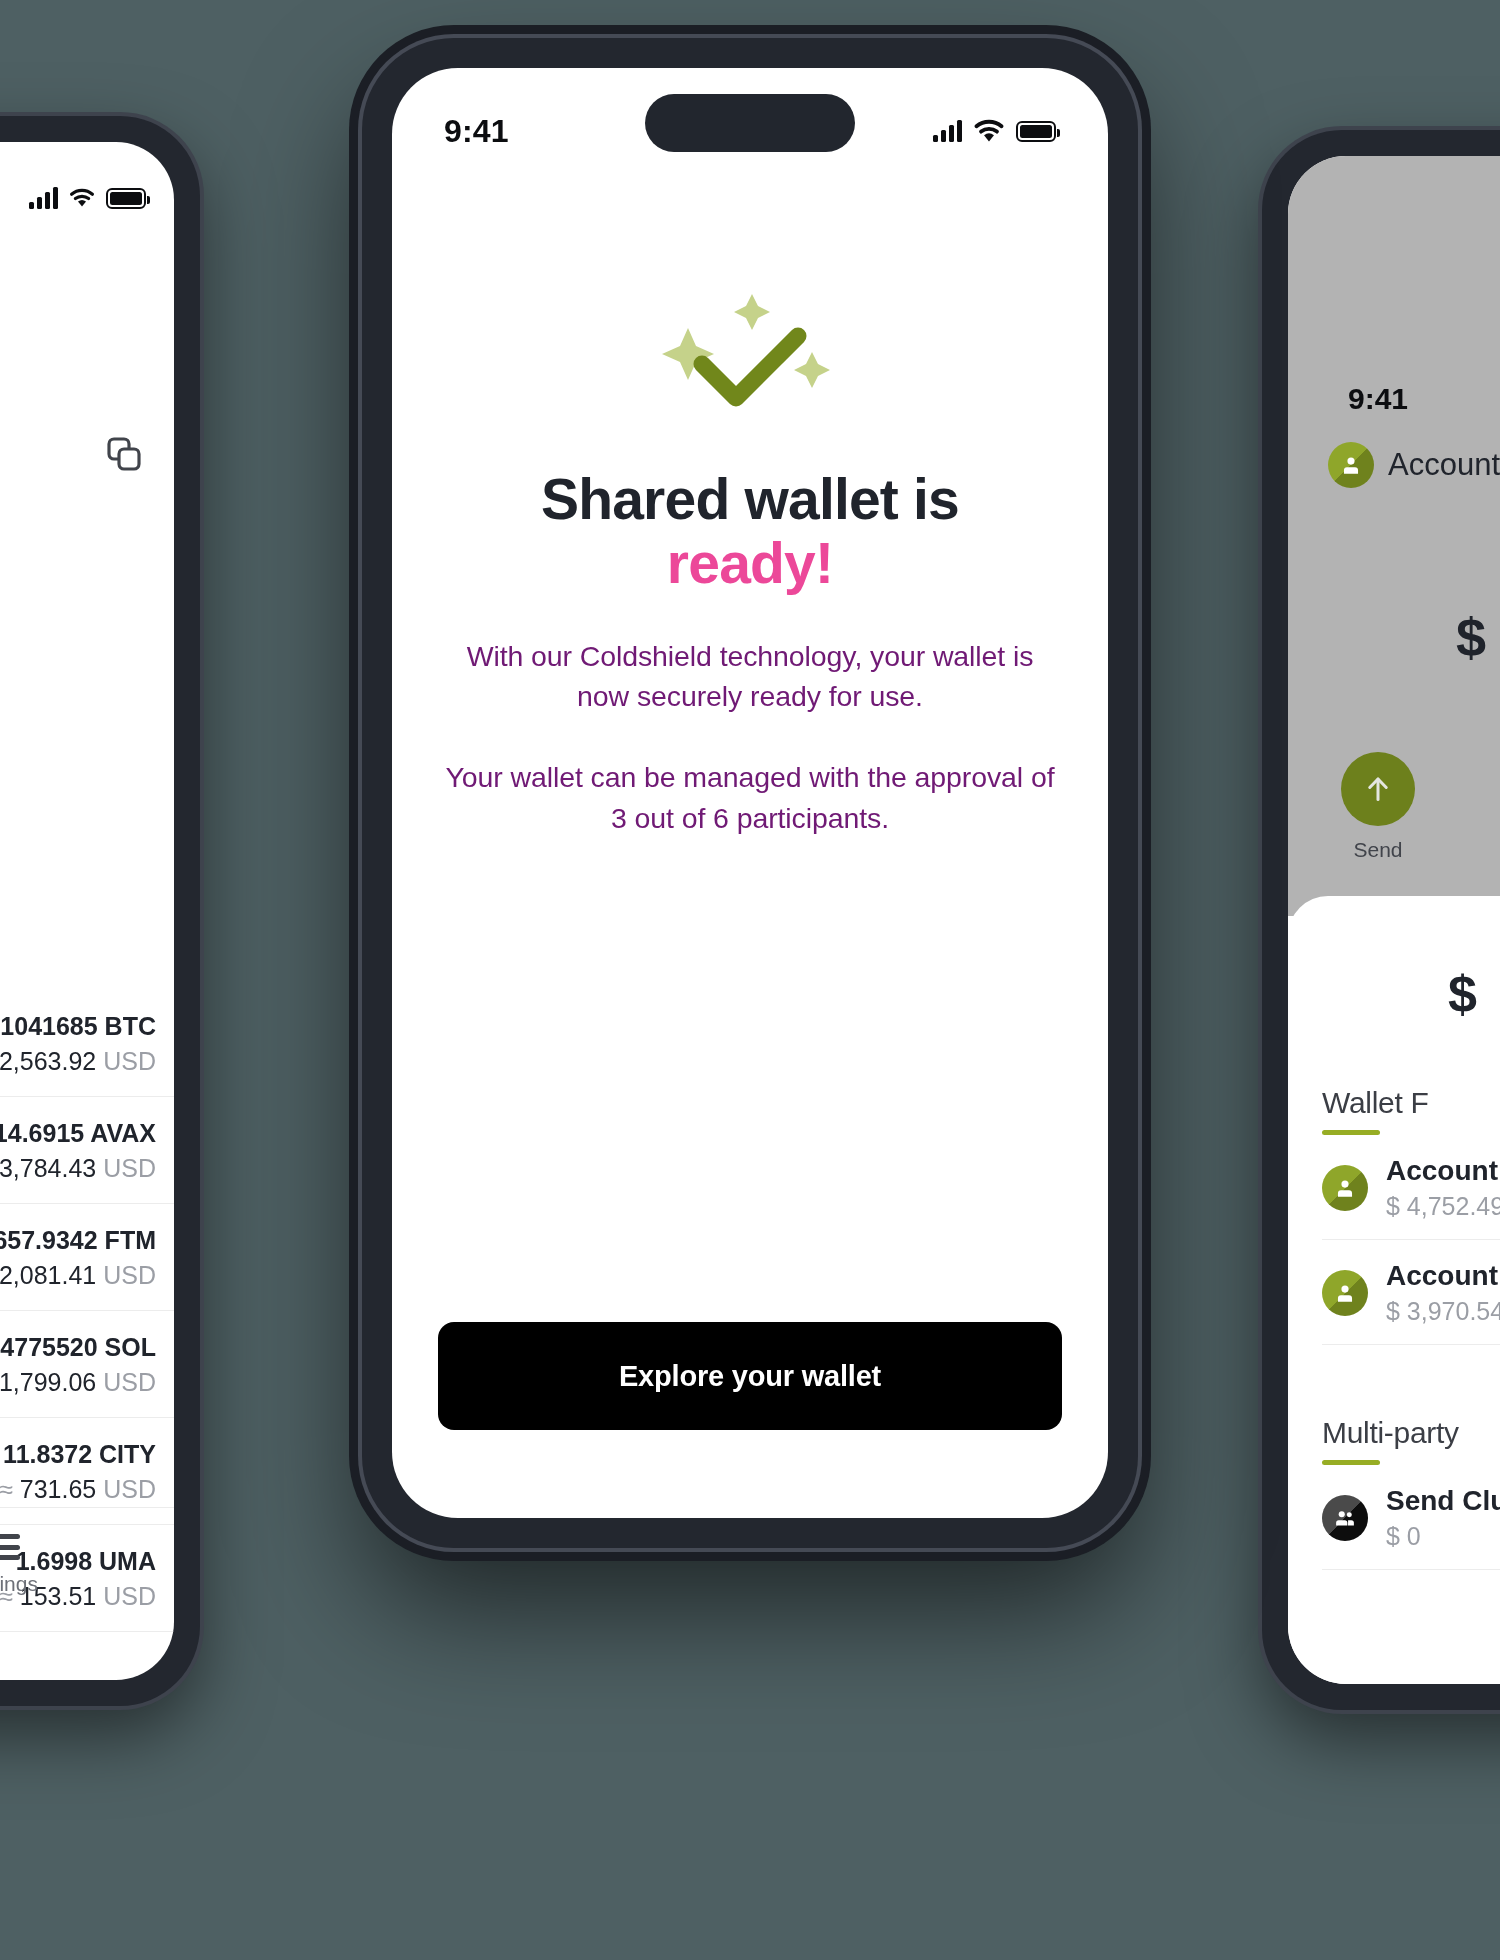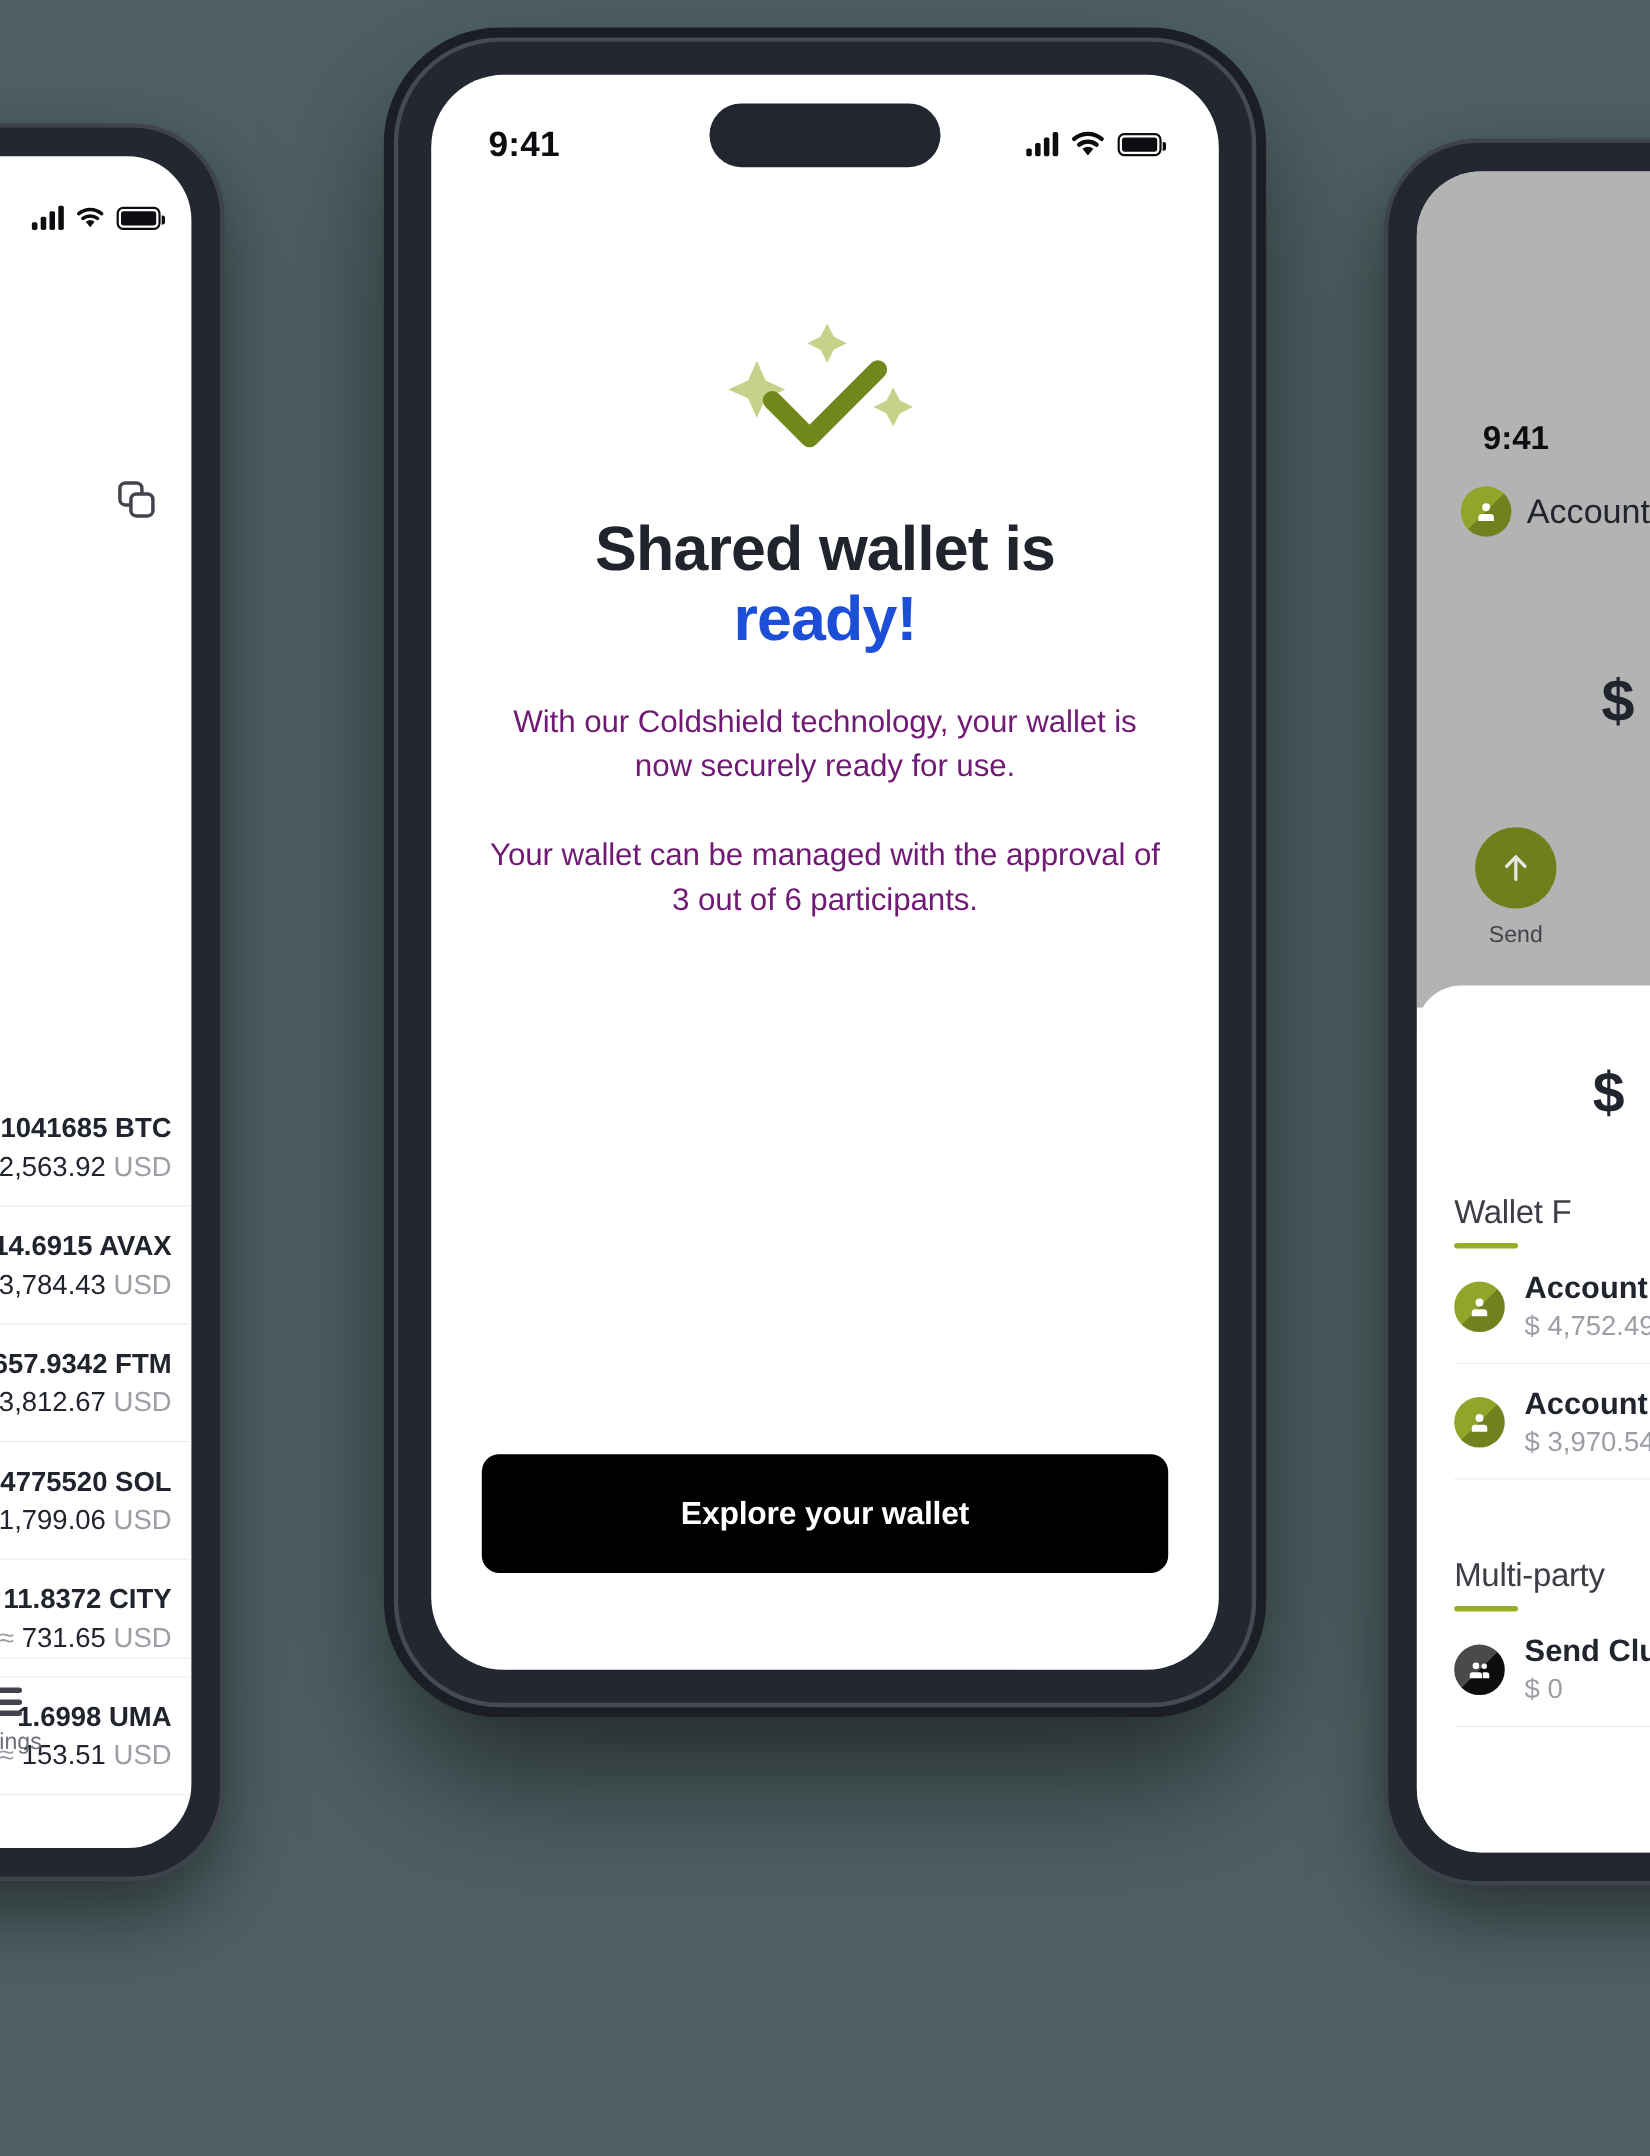--- a/index.html
+++ b/index.html
@@ -71,21 +71,21 @@
     position: absolute; top: 104px; left: 0; right: 0; bottom: 0;
     display: flex; flex-direction: column; align-items: center;
     padding: 0 46px;
   }
   .hero-icon { margin-top: 118px; width: 220px; height: 140px; }
   .h1 {
     margin-top: 38px; text-align: center;
     font-size: 57px; line-height: 1.12; font-weight: 700;
     color: #20242c; letter-spacing: -.8px;
   }
-  .h1 .accent { color: #1d4ed8; display: block; }
+  .h1 .accent { color: #ec4899; display: block; }
   .para {
     margin-top: 40px; text-align: center;
     font-size: 28.5px; line-height: 1.43; color: #701a75;
     max-width: 640px; letter-spacing: -.1px;
   }
   .para + .para { margin-top: 40px; }
   .cta {
     margin-top: auto; margin-bottom: 88px;
     width: 100%; height: 108px; border: none; cursor: pointer;
     background: #000000; border-radius: 16px;
@@ -205,21 +205,21 @@
           <div class="asset-row">
             <div class="asset-amt">1041685 BTC</div>
             <div class="asset-usd"><span></span><b>2,563.92</b><span> USD</span></div>
           </div>
           <div class="asset-row">
             <div class="asset-amt">14.6915 AVAX</div>
             <div class="asset-usd"><span></span><b>3,784.43</b><span> USD</span></div>
           </div>
           <div class="asset-row">
             <div class="asset-amt">657.9342 FTM</div>
-            <div class="asset-usd"><span></span><b>3,812.67</b><span> USD</span></div>
+            <div class="asset-usd"><span></span><b>2,081.41</b><span> USD</span></div>
           </div>
           <div class="asset-row">
             <div class="asset-amt">4775520 SOL</div>
             <div class="asset-usd"><span></span><b>1,799.06</b><span> USD</span></div>
           </div>
           <div class="asset-row">
             <div class="asset-amt">11.8372 CITY</div>
             <div class="asset-usd"><span>≈ </span><b>731.65</b><span> USD</span></div>
           </div>
           <div class="asset-row">

